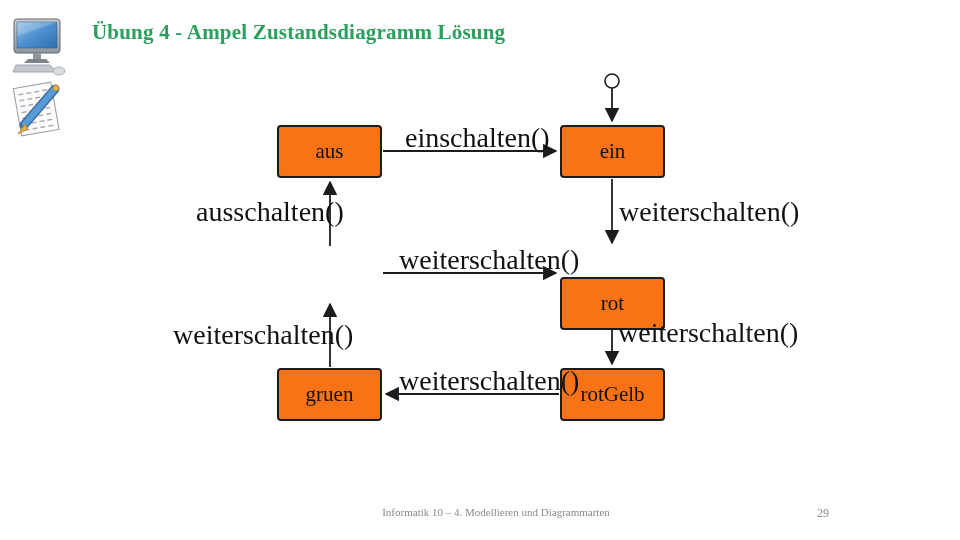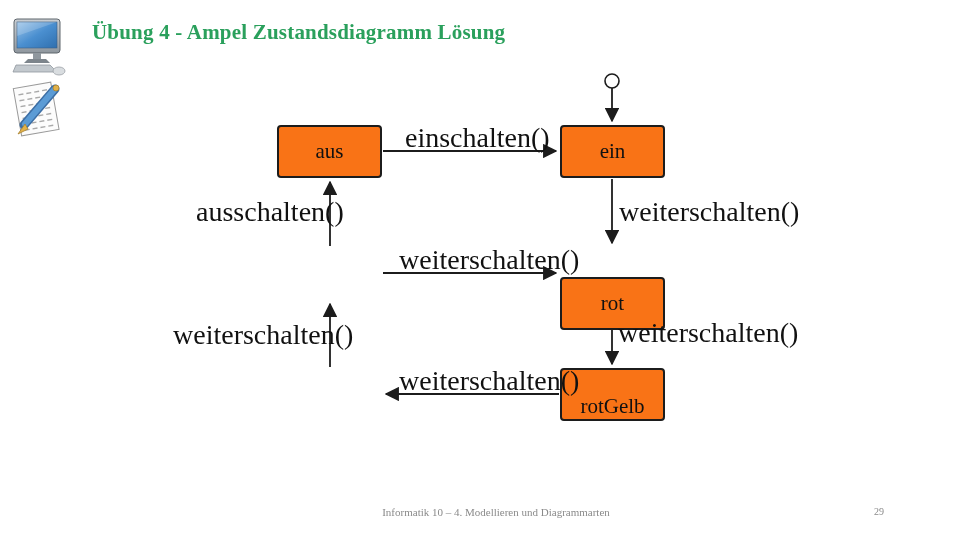--- a/index.html
+++ b/index.html
@@ -51,32 +51,32 @@
     position: absolute;
     left: 16px;
     top: 506px;
     width: 960px;
     text-align: center;
     font-size: 11px;
     color: #8a8a8a;
   }
   .page-number {
     position: absolute;
-    left: 874px;
+    left: 817px;
     top: 506px;
-    font-size: 10px;
+    font-size: 12px;
     color: #8a8a8a;
   }
   
   #state-aus     { left: 277px; top: 125px; }
   #state-ein     { left: 560px; top: 125px; }
   #state-gelb    { left: 277px; top: 247px; }
   #state-rot     { left: 560px; top: 256px; margin-top: 21px; }
   #state-gruen   { left: 277px; top: 368px; }
-  #state-rotGelb { left: 560px; top: 368px; align-items: flex-end; }
+  #state-rotGelb { left: 560px; top: 368px; }
   
   #lbl-einschalten        { left: 405px; top: 122px; }
   #lbl-weiter-ein-rot     { left: 619px; top: 196px; }
   #lbl-ausschalten        { left: 196px; top: 196px; text-align: right; }
   #lbl-weiter-gelb-rot    { left: 399px; top: 244px; }
   #lbl-weiter-rot-rotgelb { left: 618px; top: 317px; }
   #lbl-weiter-gruen-gelb  { left: 173px; top: 319px; }
   #lbl-weiter-rotgelb-gruen { left: 399px; top: 365px; }
 </style>
 </head>
@@ -149,20 +149,23 @@
 
   <div class="state" id="state-aus">
     <span>aus</span>
   </div>
   <div class="state" id="state-ein">
     <span>ein</span>
   </div>
   <div class="state" id="state-rot">
     <span>rot</span>
   </div>
+  <div class="state" id="state-gruen">
+    <span>gruen</span>
+  </div>
   <div class="state" id="state-rotGelb">
     <span>rotGelb</span>
   </div>
 
   <div class="tlabel" id="lbl-einschalten">einschalten()</div>
   <div class="tlabel" id="lbl-weiter-ein-rot">weiterschalten()</div>
   <div class="tlabel" id="lbl-ausschalten">ausschalten()</div>
   <div class="tlabel" id="lbl-weiter-gelb-rot">weiterschalten()</div>
   <div class="tlabel" id="lbl-weiter-rot-rotgelb">weiterschalten()</div>
   <div class="tlabel" id="lbl-weiter-gruen-gelb">weiterschalten()</div>

